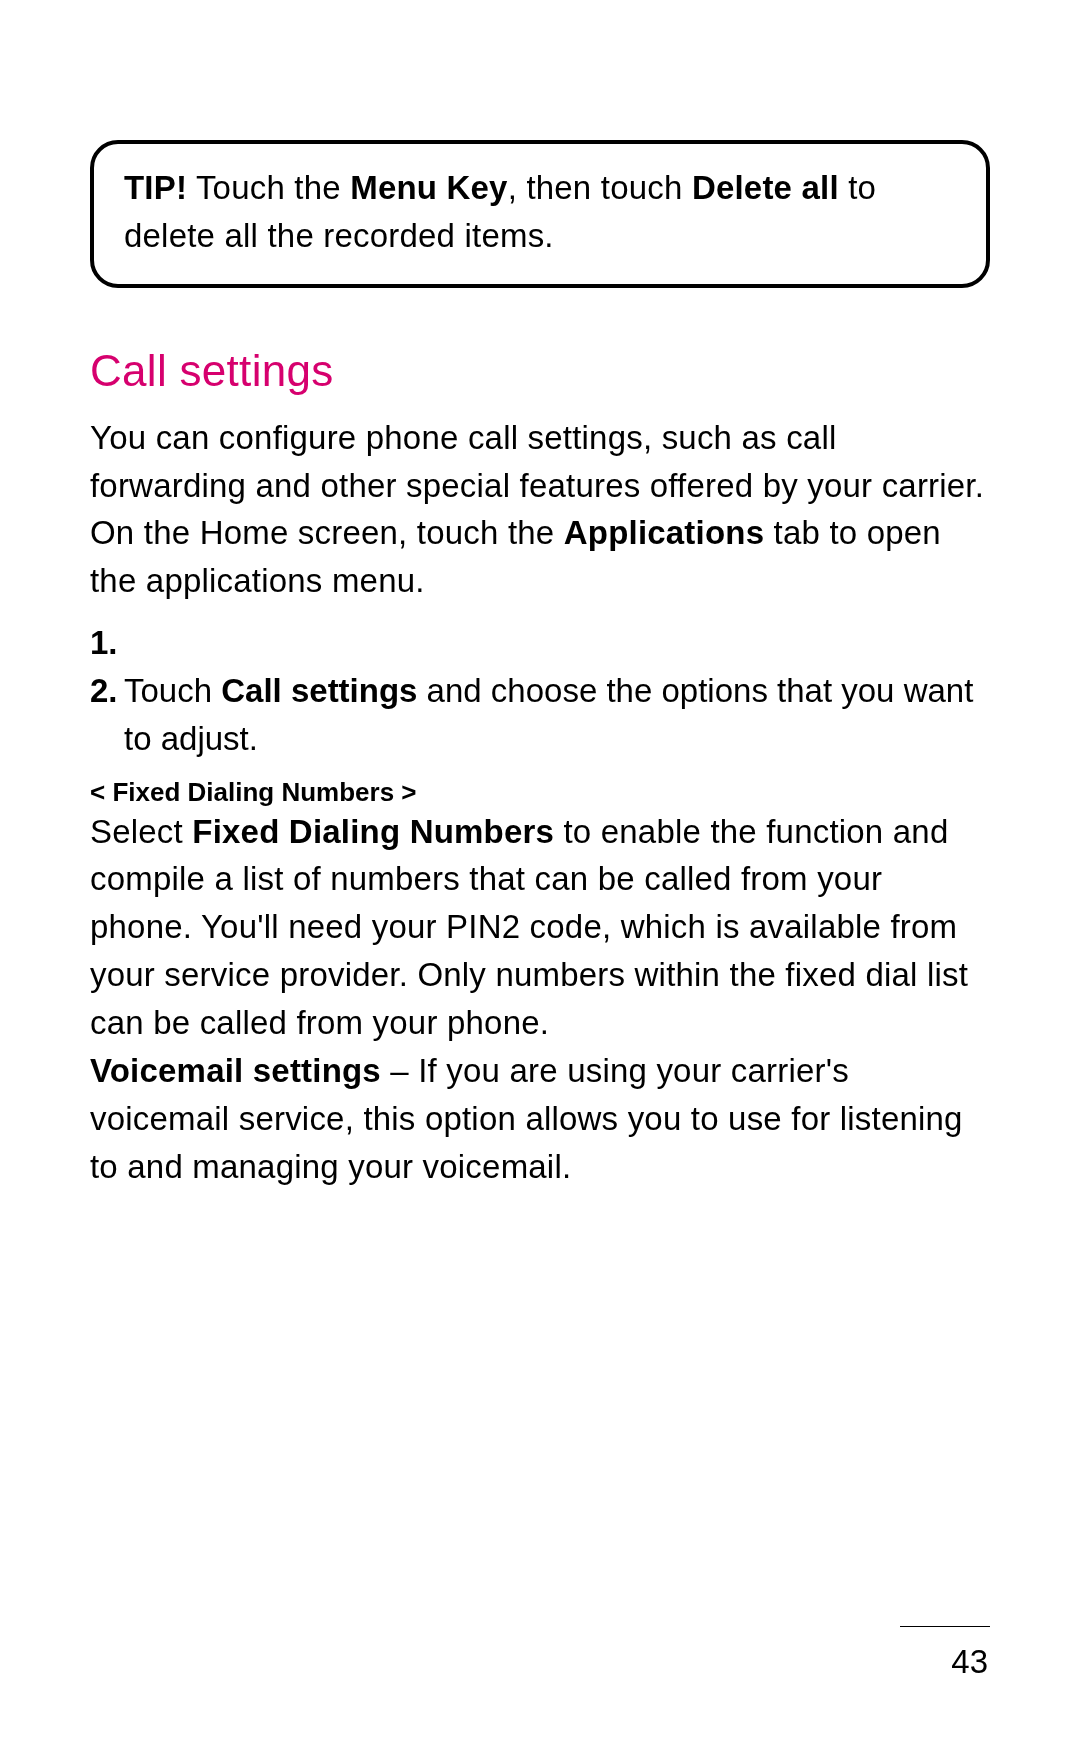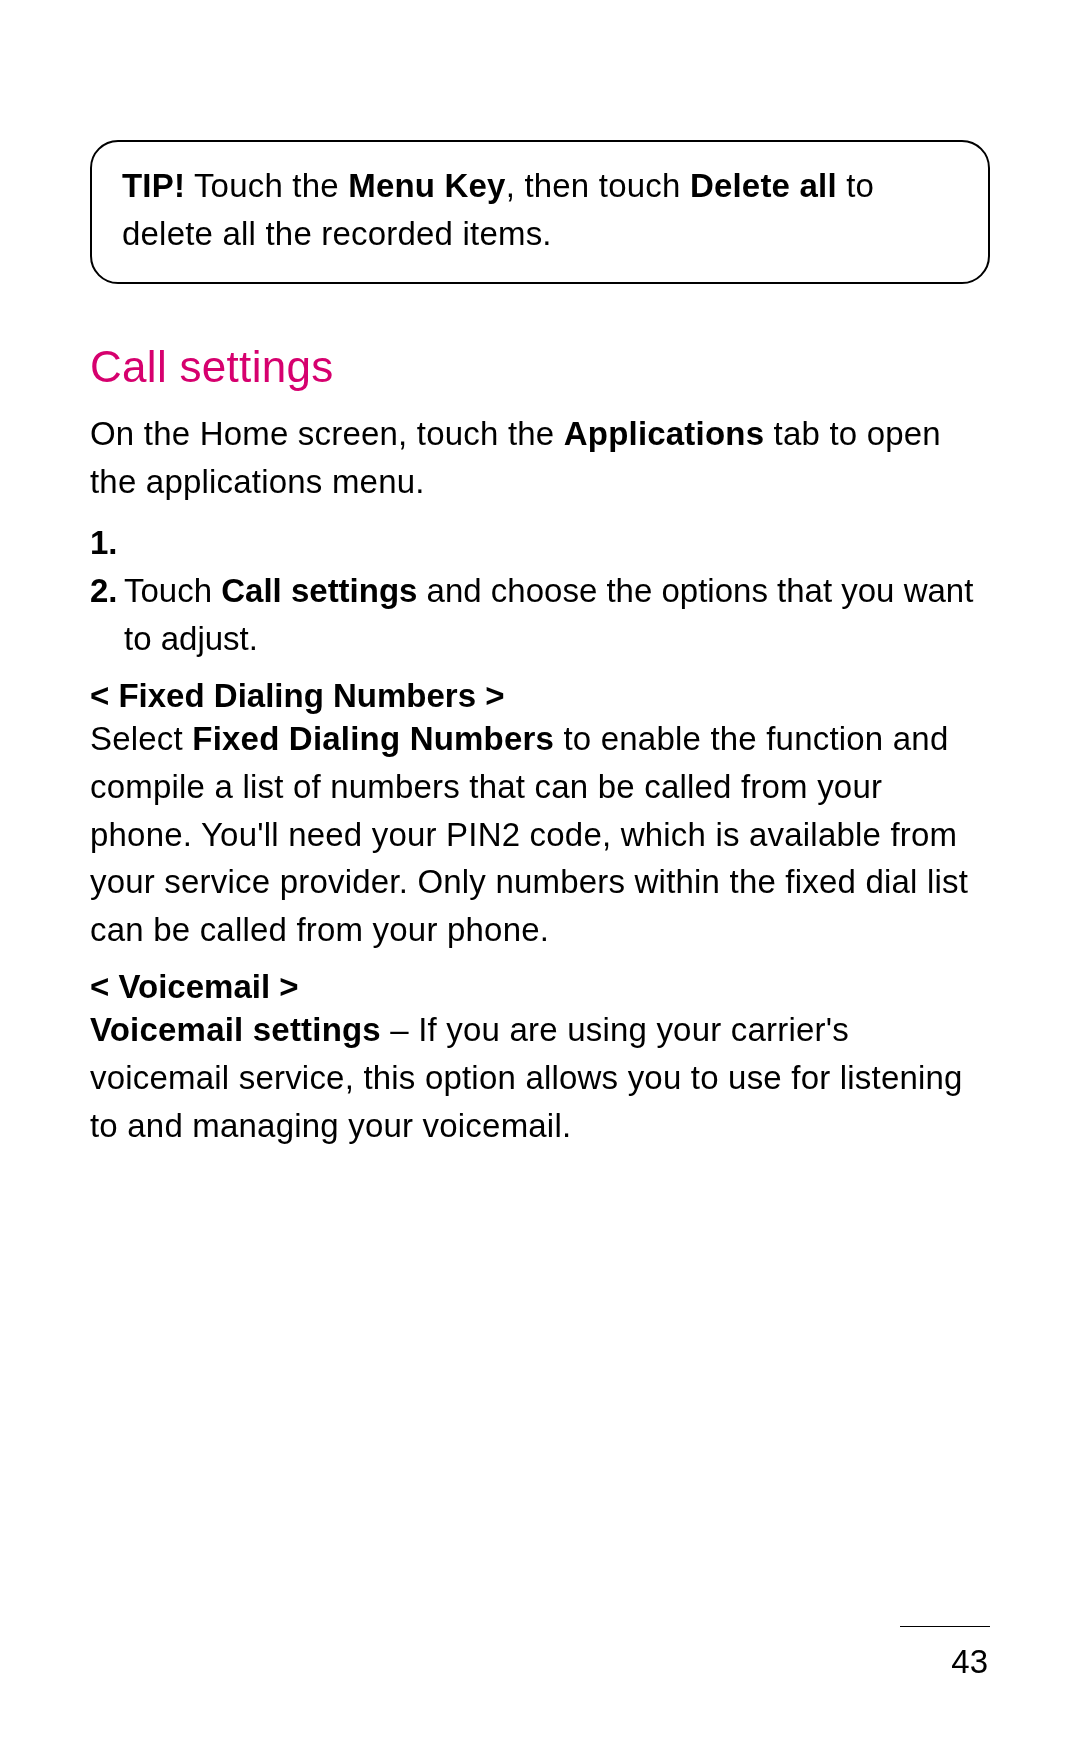--- a/index.html
+++ b/index.html
@@ -12,21 +12,21 @@
     font-family: "Helvetica Neue", Helvetica, Arial, sans-serif;
     color: #000;
   }
   .page {
     position: relative;
     width: 1080px;
     height: 1761px;
     padding: 140px 90px 0 90px;
   }
   .tip-box {
-    border: 2px solid #000000;
+    border: 4px solid #000000;
     border-radius: 28px;
     padding: 20px 30px 24px 30px;
     font-size: 33px;
     line-height: 1.45;
     font-weight: 300;
     letter-spacing: 0.2px;
   }
   .tip-box b { font-weight: 600; }
   h2.section-heading {
     color: #d6006e;
@@ -51,21 +51,21 @@
     line-height: 1.45;
     font-weight: 300;
   }
   .step-num {
     font-weight: 600;
     width: 34px;
     flex: 0 0 34px;
   }
   .step-body b { font-weight: 600; }
   .subhead {
-    font-size: 33px;
+    font-size: 26px;
     font-weight: 600;
     margin-top: 14px;
   }
   .page-number {
     position: absolute;
     right: 92px;
     bottom: 80px;
     font-size: 33px;
     font-weight: 400;
   }
@@ -81,20 +81,21 @@
 <body>
 
 <div class="page">
 
   <div class="tip-box">
     <b>TIP!</b><span> Touch the </span><b>Menu Key</b><span>, then touch </span><b>Delete all</b><span> to delete all the recorded items.</span>
   </div>
 
   <h2 class="section-heading">Call settings</h2>
 
+  <div class="body-text">You can configure phone call settings, such as call forwarding and other special features offered by your carrier.</div>
 
   <div class="body-text">
     <span>On the Home screen, touch the </span><b>Applications</b><span> tab to open the applications menu.</span>
   </div>
 
   <div class="steps">
     <div class="step-line">
       <div class="step-num">1.</div>
     </div>
     <div class="step-line">
@@ -103,20 +104,19 @@
         <span>Touch </span><b>Call settings</b><span> and choose the options that you want to adjust.</span>
       </div>
     </div>
   </div>
 
   <div class="subhead">&lt; Fixed Dialing Numbers &gt;</div>
   <div class="body-text">
     <span>Select </span><b>Fixed Dialing Numbers</b><span> to enable the function and compile a list of numbers that can be called from your phone. You'll need your PIN2 code, which is available from your service provider. Only numbers within the fixed dial list can be called from your phone.</span>
   </div>
 
-  <div class="subhead">&lt; Voicemail &gt;</div>
   <div class="body-text">
     <b>Voicemail settings</b><span> – If you are using your carrier's voicemail service, this option allows you to use for listening to and managing your voicemail.</span>
   </div>
 
   <div class="page-number-rule"></div>
   <div class="page-number">43</div>
 </div>
 
 </body></html>

